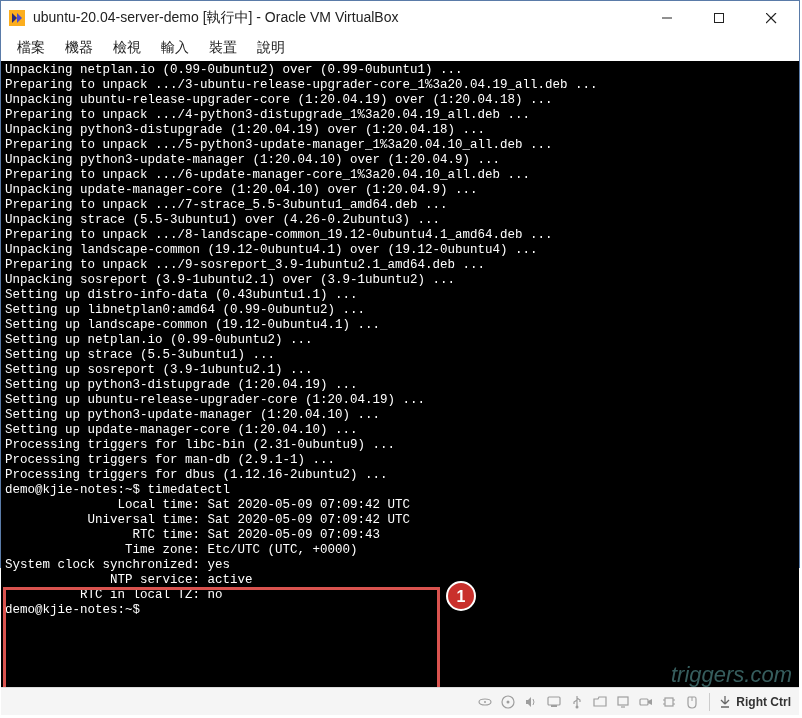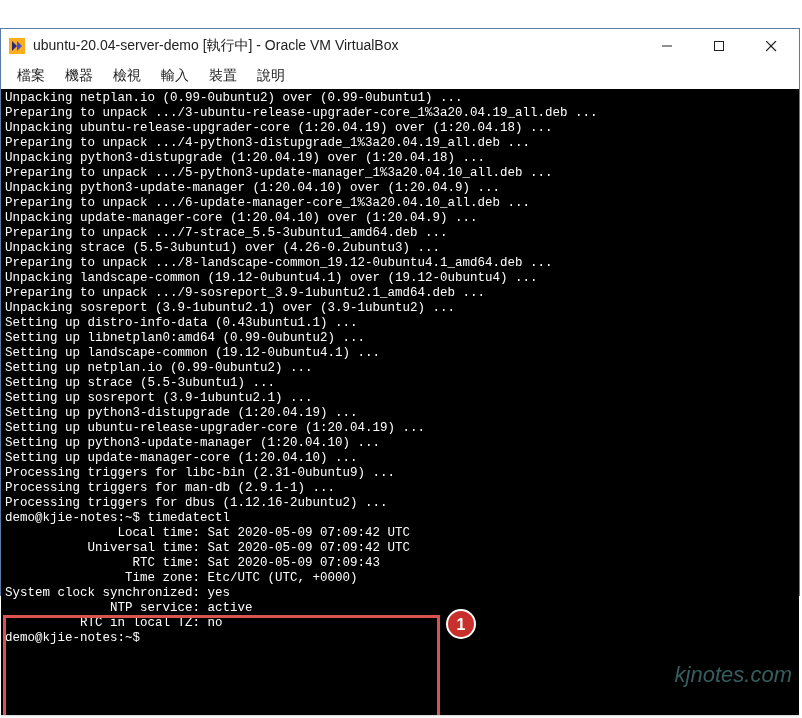--- a/index.html
+++ b/index.html
@@ -9,21 +9,20 @@
   font-family: "Segoe UI", Arial, sans-serif;
   background: #fff;
   position: relative;
   overflow: hidden;
 }
 .window {
   width: 800px;
   height: 568px;
   border: 1px solid #5a7ba8;
   background: #fff;
-  margin-top: 28px;
 }
 .titlebar {
   height: 34px;
   display: flex;
   align-items: center;
   padding: 0 2px 0 8px;
   background: #fff;
 }
 .titlebar-icon {
   width: 16px;
@@ -261,13 +260,13 @@
     <div class="sep"></div>
     <div class="host-key">
       <svg width="14" height="14" viewBox="0 0 14 14">
           <path d="M7 1 L7 9 M7 9 L3 5 M7 9 L11 5 M3 12 L11 12" fill="none" stroke="#666" stroke-width="1.3"></path>
         </svg>
       <span>Right Ctrl</span>
     </div>
   </div>
 </div>
 
-<div class="watermark">kjnotes.com</div>
+<div class="watermark">triggers.com</div>
 
 </body></html>

